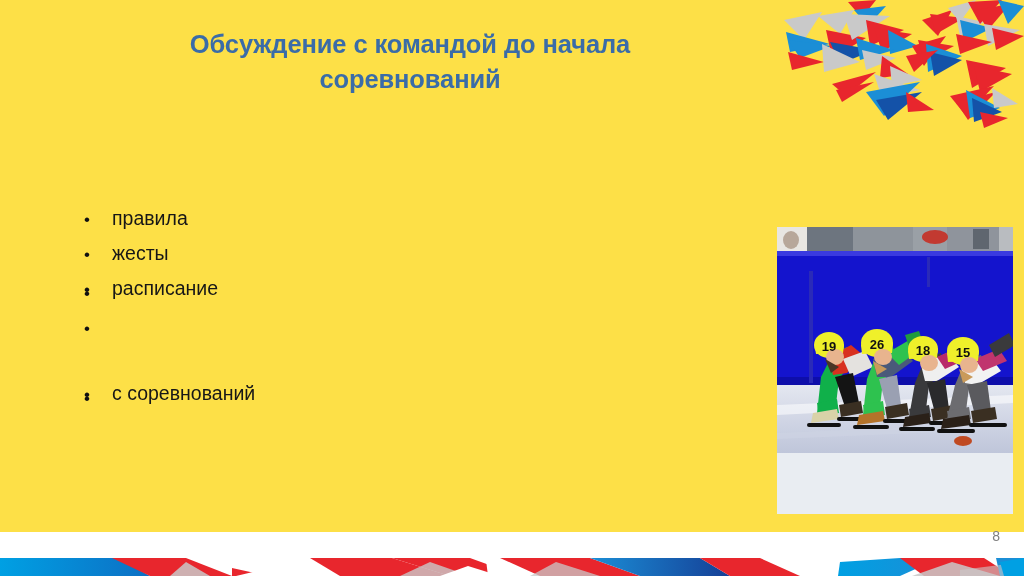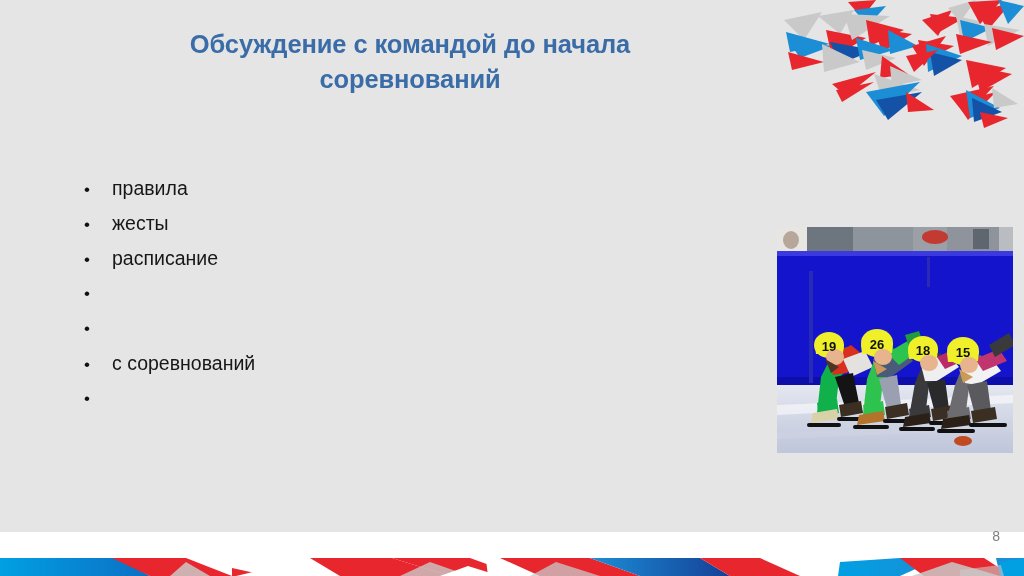--- a/index.html
+++ b/index.html
@@ -8,21 +8,21 @@
     background: #ffffff;
   }
   body {
     font-family: "Liberation Sans", "DejaVu Sans", sans-serif;
   }
 
   .slide {
     position: relative;
     width: 1024px;
     height: 576px;
-    background: #e5e5e5;
+    background: #fde047;
     overflow: hidden;
   }
 
   
   .title-block {
     position: absolute;
     left: 150px;
     top: 27px;
     width: 520px;
     text-align: center;
@@ -56,29 +56,30 @@
     line-height: 35px;
   }
   .bullet-dot::before {
     content: "\2022";
   }
   .bullet-text {
     color: #171717;
     font-size: 19.5px;
     line-height: 35px;
     white-space: pre;
+    margin-top: 30px;
   }
 
   
   .photo {
     position: absolute;
     left: 777px;
     top: 227px;
     width: 236px;
-    height: 226px;
+    height: 287px;
     background: #e9edf2;
     overflow: hidden;
   }
   .photo svg { display: block; }
 
   
   .tri-deco {
     position: absolute;
     left: 770px;
     top: 0px;

